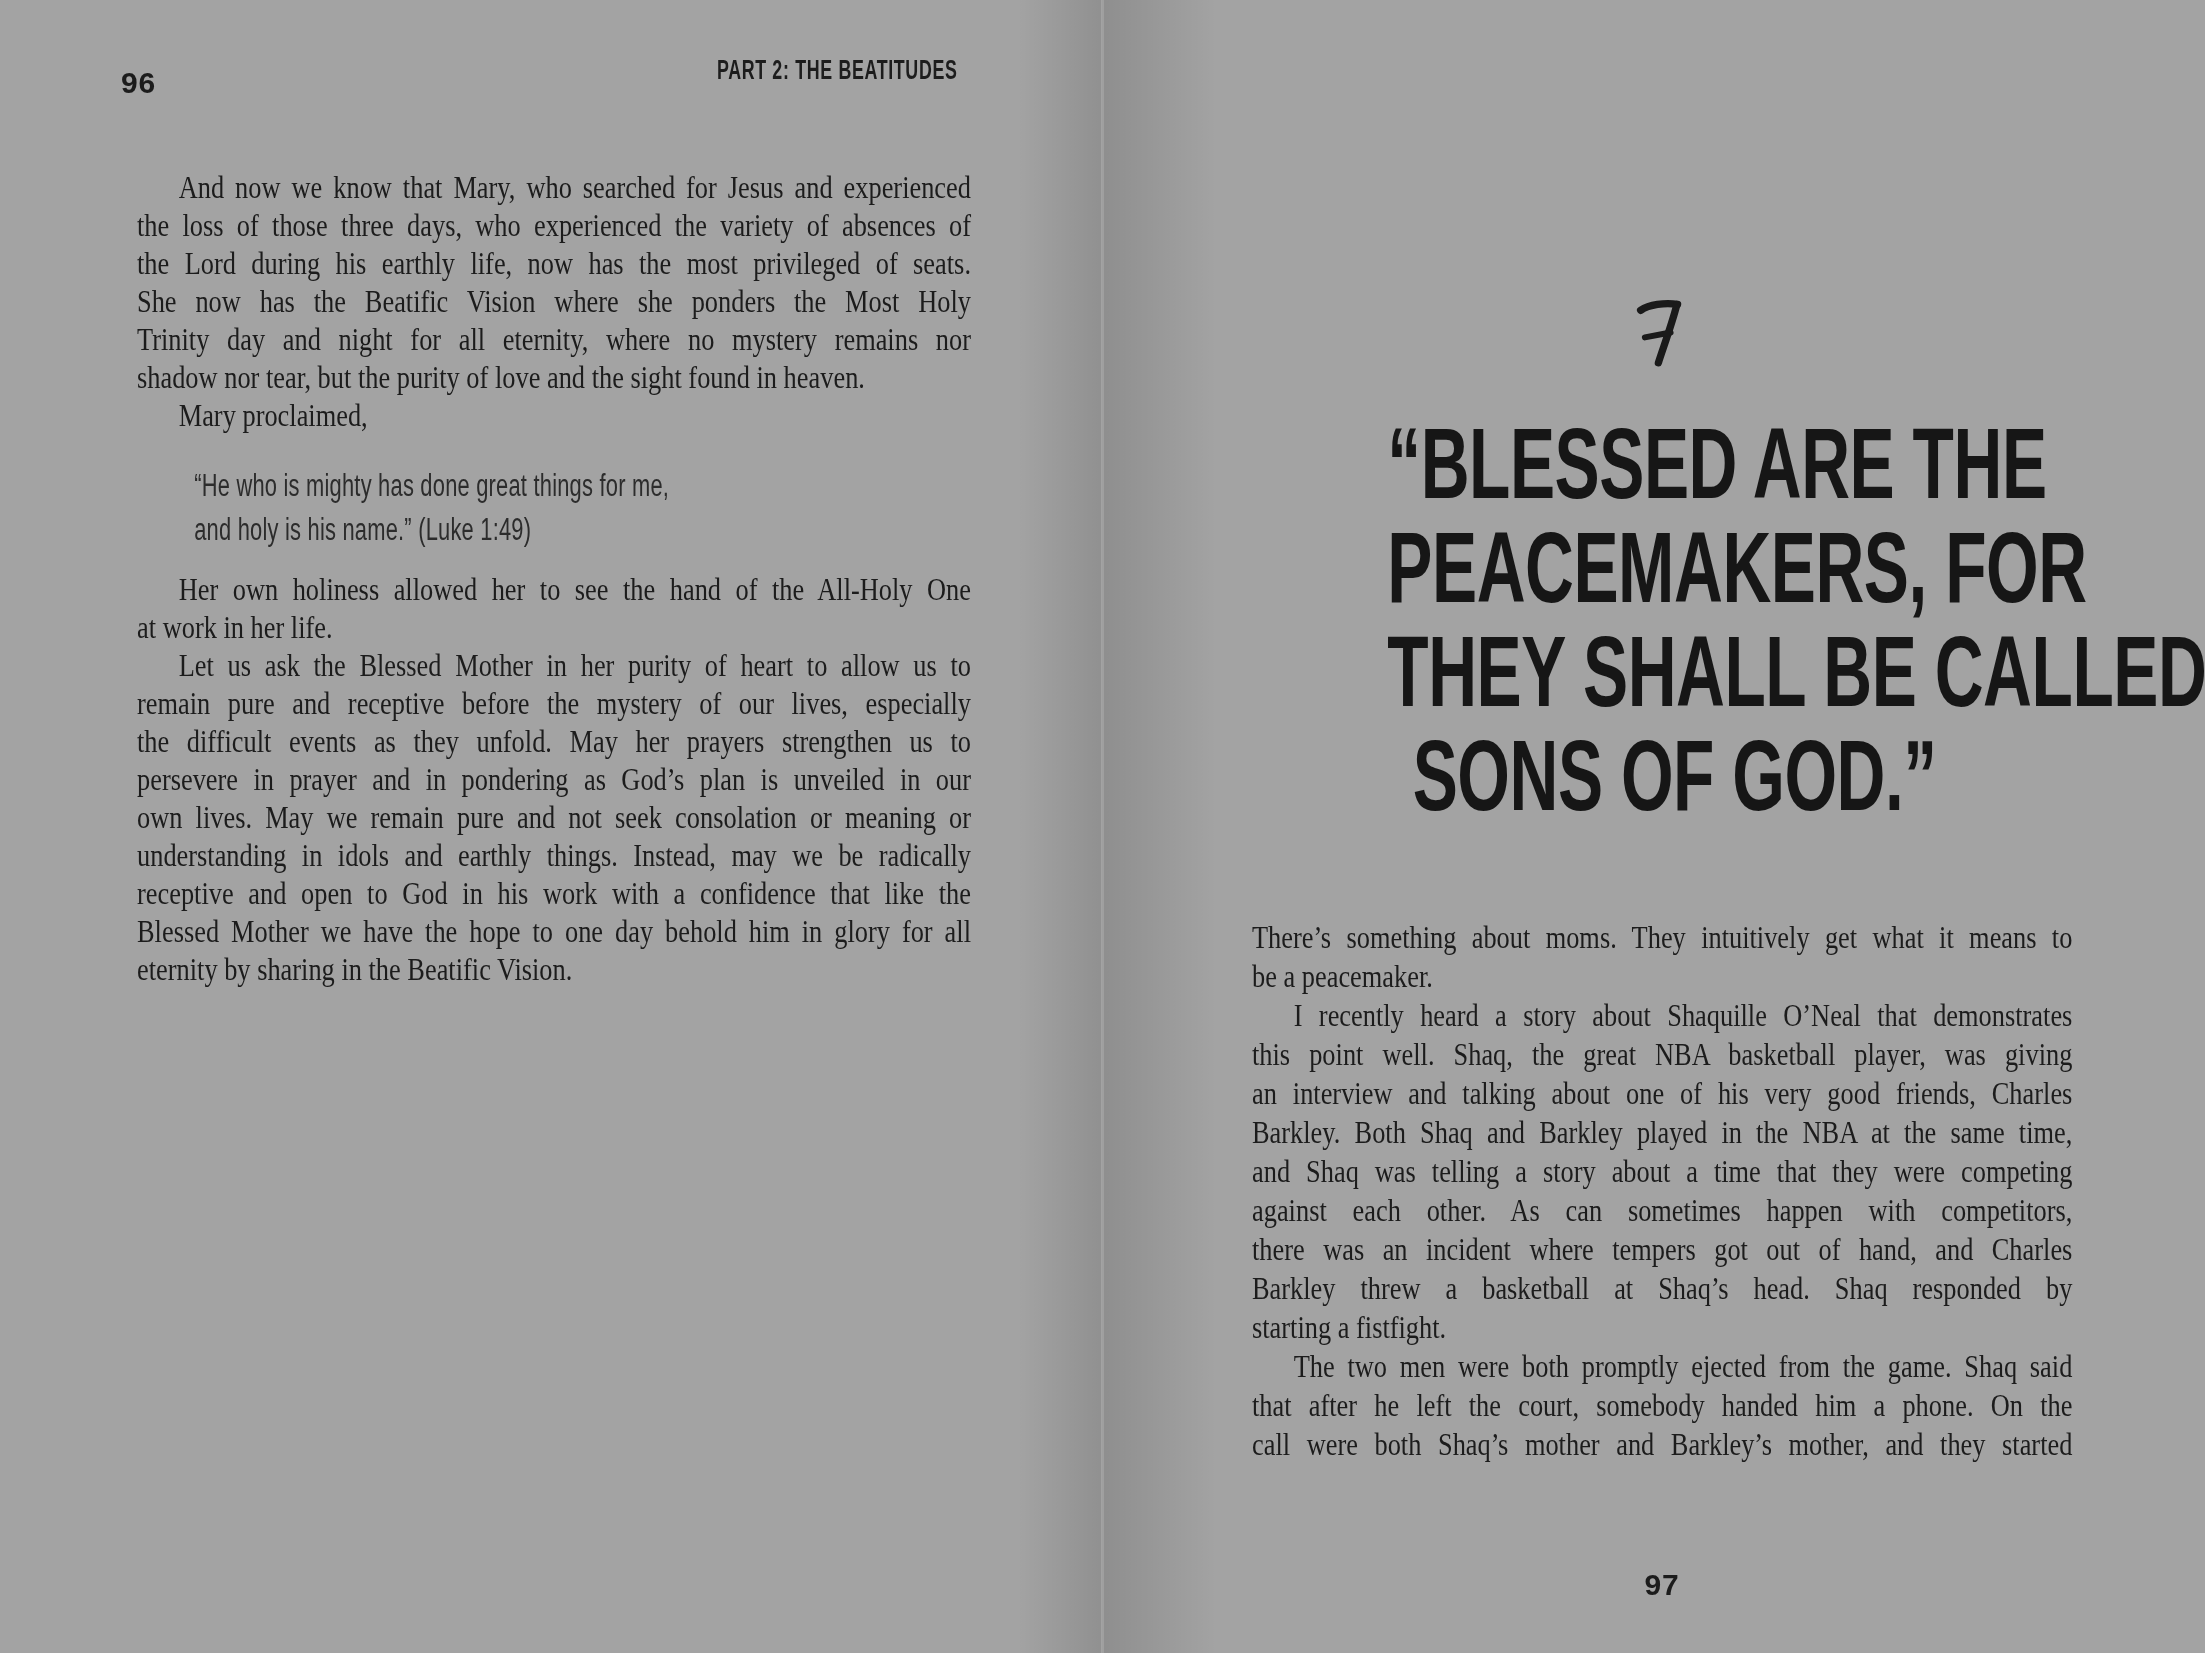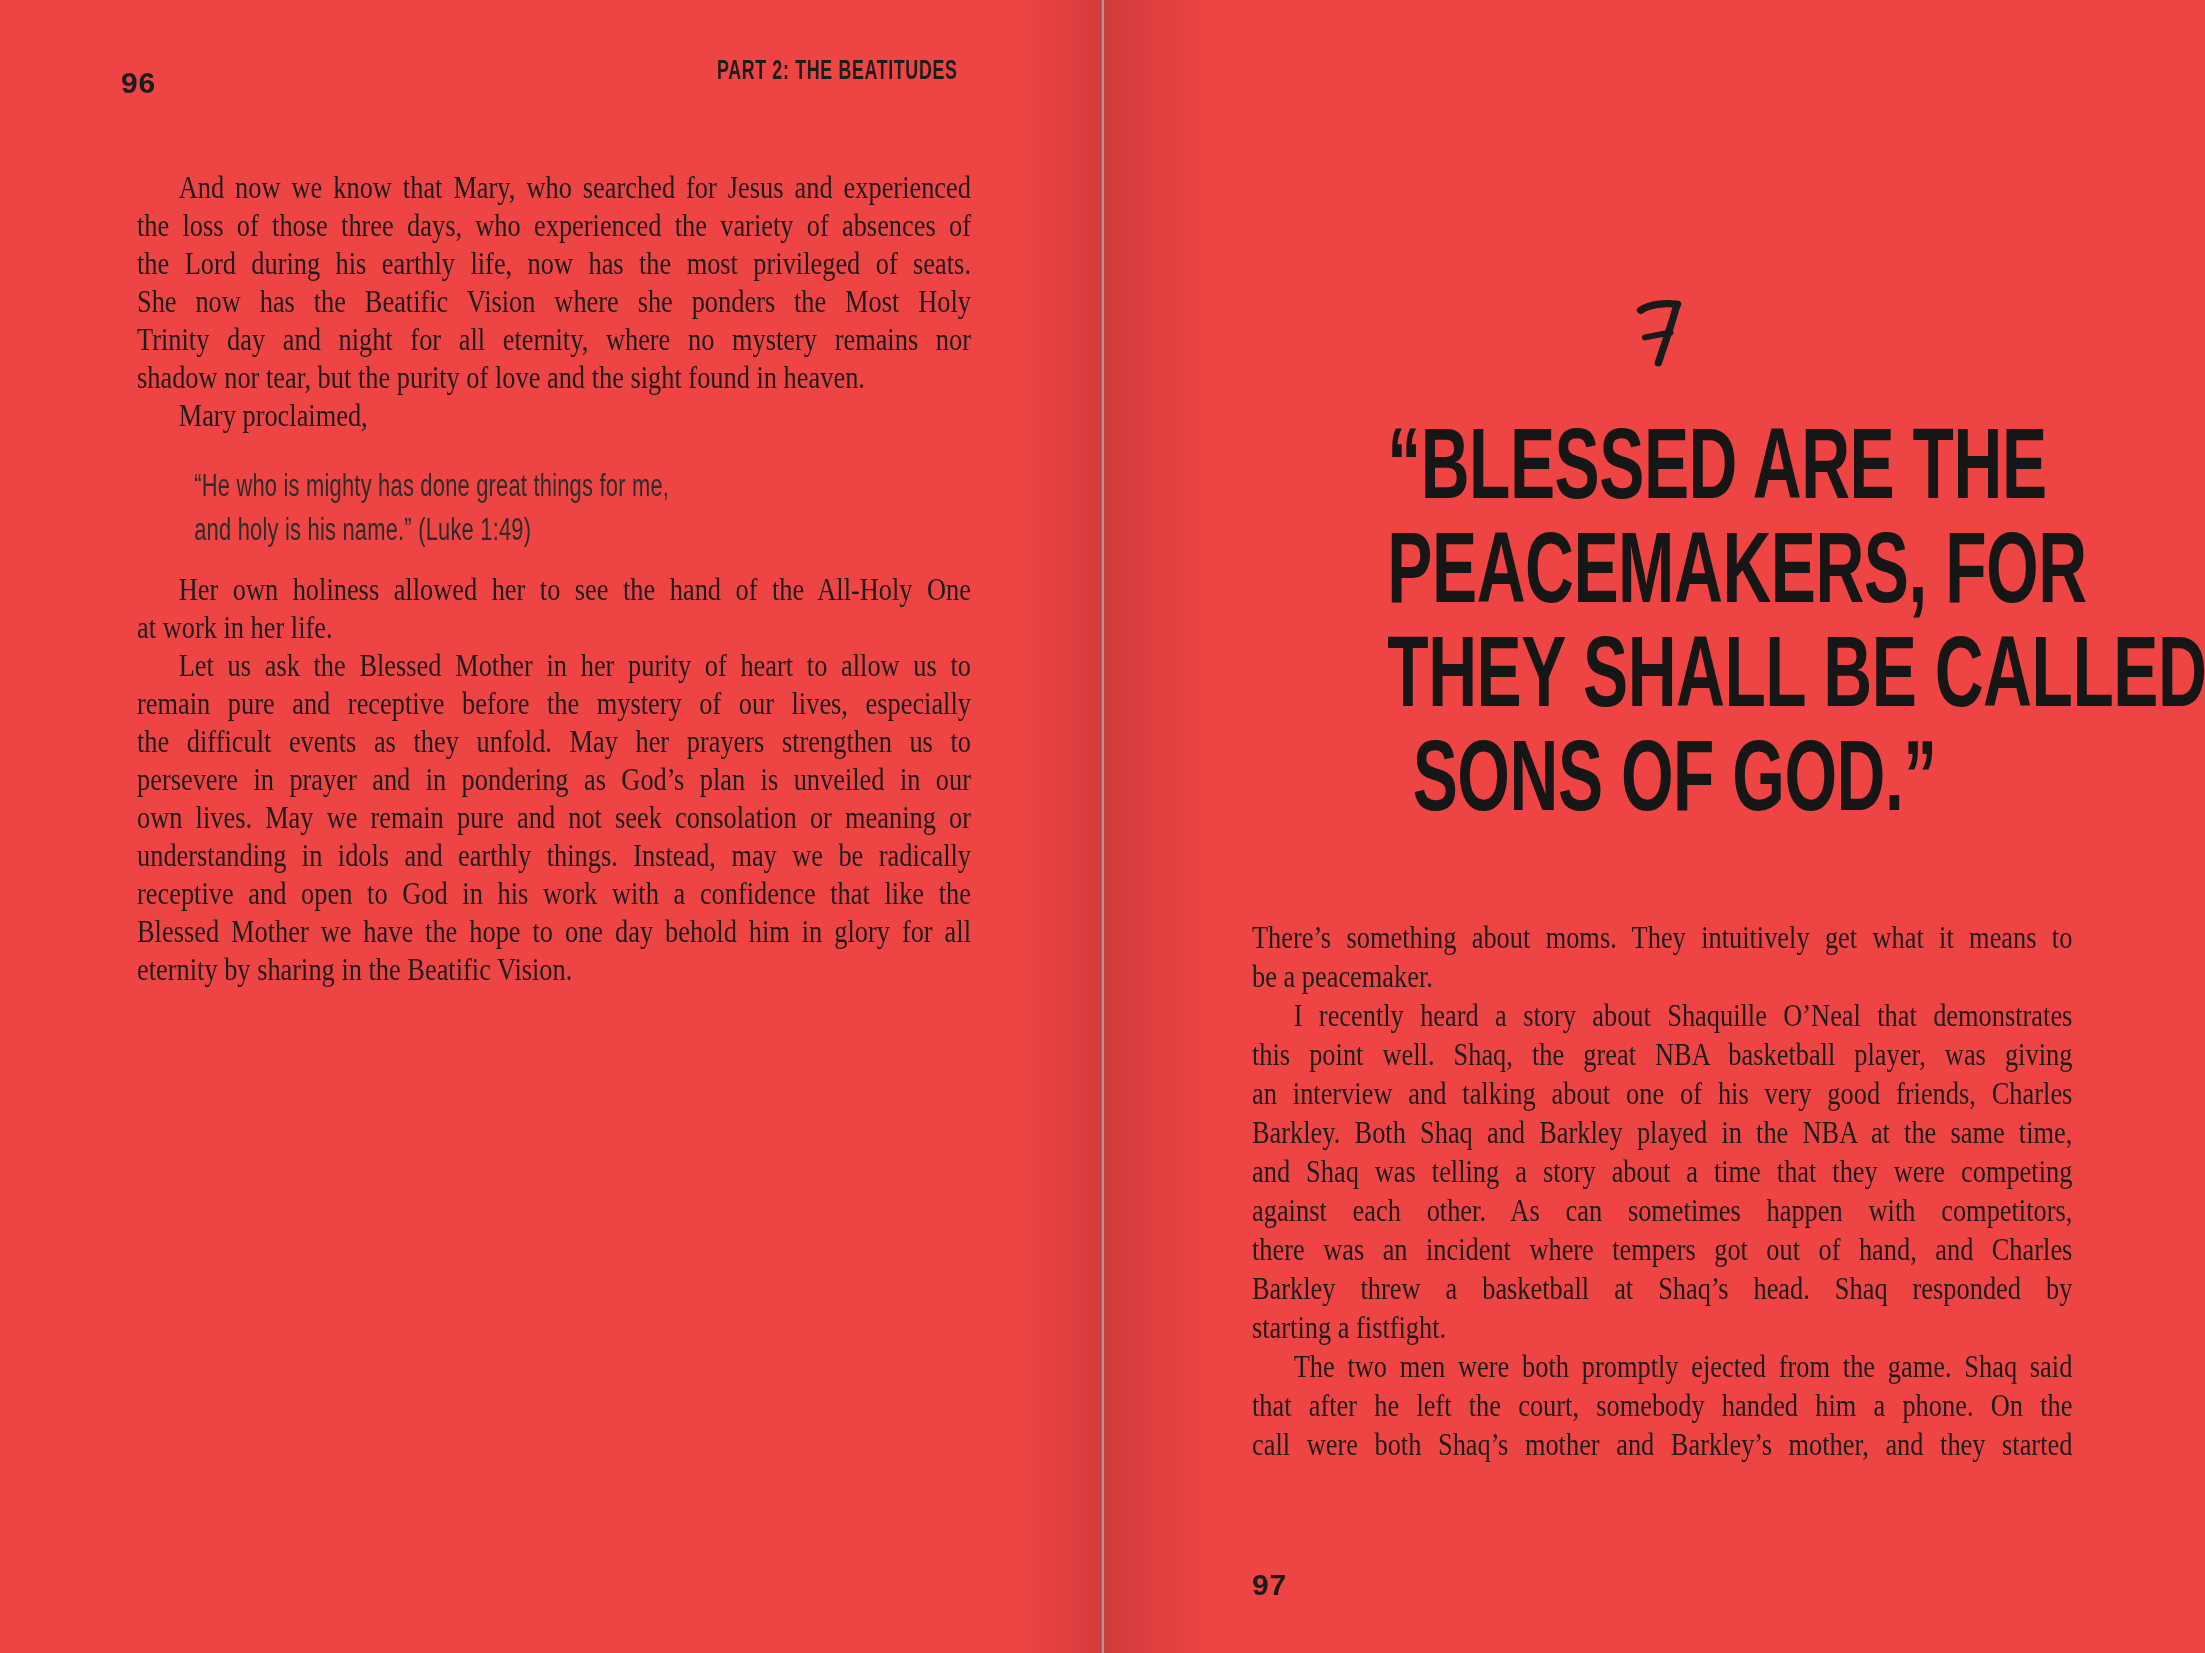--- a/index.html
+++ b/index.html
@@ -1,20 +1,20 @@
 <!DOCTYPE html>
 <html style="font-size:10.7px"><head>
 <meta charset="utf-8">
 <style>
   html, body { margin: 0; padding: 0; background: #ffffff; }
   .spread {
     position: relative;
     width: 2205px;
     height: 1654px;
-    background: #ef4444;
+    background: #a3a3a3;
     overflow: hidden;
     font-family: "Liberation Serif", serif;
   }
 
   
   .gutter-left {
     position: absolute; left: 1018px; top: 0; width: 83px; height: 1654px;
     background: linear-gradient(to right, rgba(0,0,0,0), rgba(0,0,0,0.115));
     pointer-events: none;
   }
@@ -80,21 +80,21 @@
     position: absolute; left: 1252px; top: 411px; width: 820px;
     font: 700 101px/104px "Liberation Sans", sans-serif;
     color: #161616; text-align: right;
   }
   .title-line {
     transform: scaleX(0.67); transform-origin: 50% 50%;
     white-space: nowrap; letter-spacing: -0.7px;
   }
   .folio-right {
     position: absolute; left: 1252px; top: 1570px; width: 820px;
-    text-align: left;
+    text-align: center;
     font: 700 30px/30px "Liberation Sans", sans-serif;
     color: #1c1c1c; letter-spacing: 0.7px;
   }
 </style>
 </head>
 <body>
 
 <div class="spread">
 
   <div class="gutter-left"></div>

